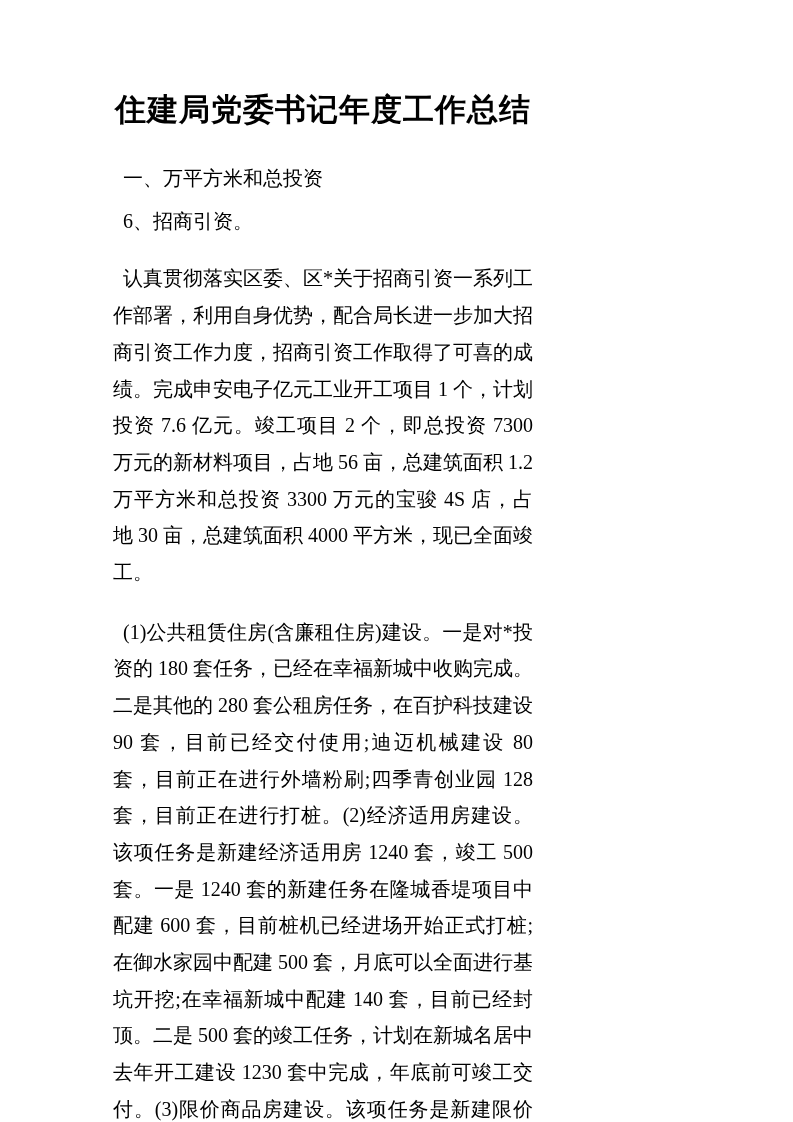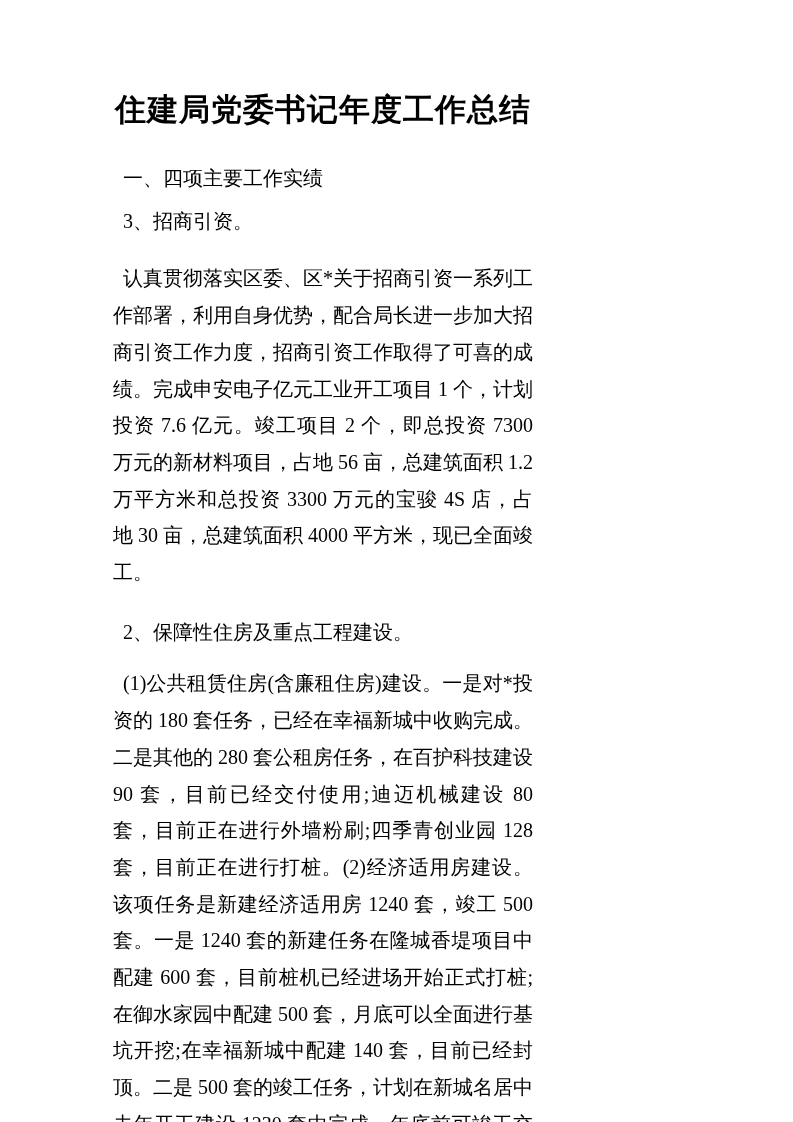--- a/index.html
+++ b/index.html
@@ -45,23 +45,22 @@
   .mb15 { margin-bottom: 15px; }
   .mb21 { margin-bottom: 21px; }
 </style>
 </head>
 <body>
 
 <div class="page">
 
   <h1 class="doc-title">住建局党委书记年度工作总结</h1>
 
-  <p class="blk mb6">一、四项主要工作实绩</p>
+  <p class="blk mb6">一、万平方米和总投资</p>
 
-  <p class="blk mb21">3、招商引资。</p>
+  <p class="blk mb21">6、招商引资。</p>
 
   <p class="blk body-just mb9">认真贯彻落实区委、区*关于招商引资一系列工作部署，利用自身优势，配合局长进一步加大招商引资工作力度，招商引资工作取得了可喜的成绩。完成申安电子亿元工业开工项目 1 个，计划投资 7.6 亿元。竣工项目 2 个，即总投资 7300 万元的新材料项目，占地 56 亩，总建筑面积 1.2 万平方米和总投资 3300 万元的宝骏 4S 店，占地 30 亩，总建筑面积 4000 平方米，现已全面竣工。</p>
 
-  <p class="blk mb15">2、保障性住房及重点工程建设。</p>
 
   <p class="blk body-just">(1)公共租赁住房(含廉租住房)建设。一是对*投资的 180 套任务，已经在幸福新城中收购完成。二是其他的 280 套公租房任务，在百护科技建设 90 套，目前已经交付使用;迪迈机械建设 80 套，目前正在进行外墙粉刷;四季青创业园 128 套，目前正在进行打桩。(2)经济适用房建设。该项任务是新建经济适用房 1240 套，竣工 500 套。一是 1240 套的新建任务在隆城香堤项目中配建 600 套，目前桩机已经进场开始正式打桩;在御水家园中配建 500 套，月底可以全面进行基坑开挖;在幸福新城中配建 140 套，目前已经封顶。二是 500 套的竣工任务，计划在新城名居中去年开工建设 1230 套中完成，年底前可竣工交付。(3)限价商品房建设。该项任务是新建限价商品房 1700 套，竣工 1000 套。将屠园古山河小区和仓集桃李家园小区作为限价商品房建设任务上报，目前，屠园古山河小区 2098 套，大部分已经封顶;仓集桃李家园小区 940 套，部分已经封顶。(4)新开工</p>
 
 </div>
 
 </body></html>

